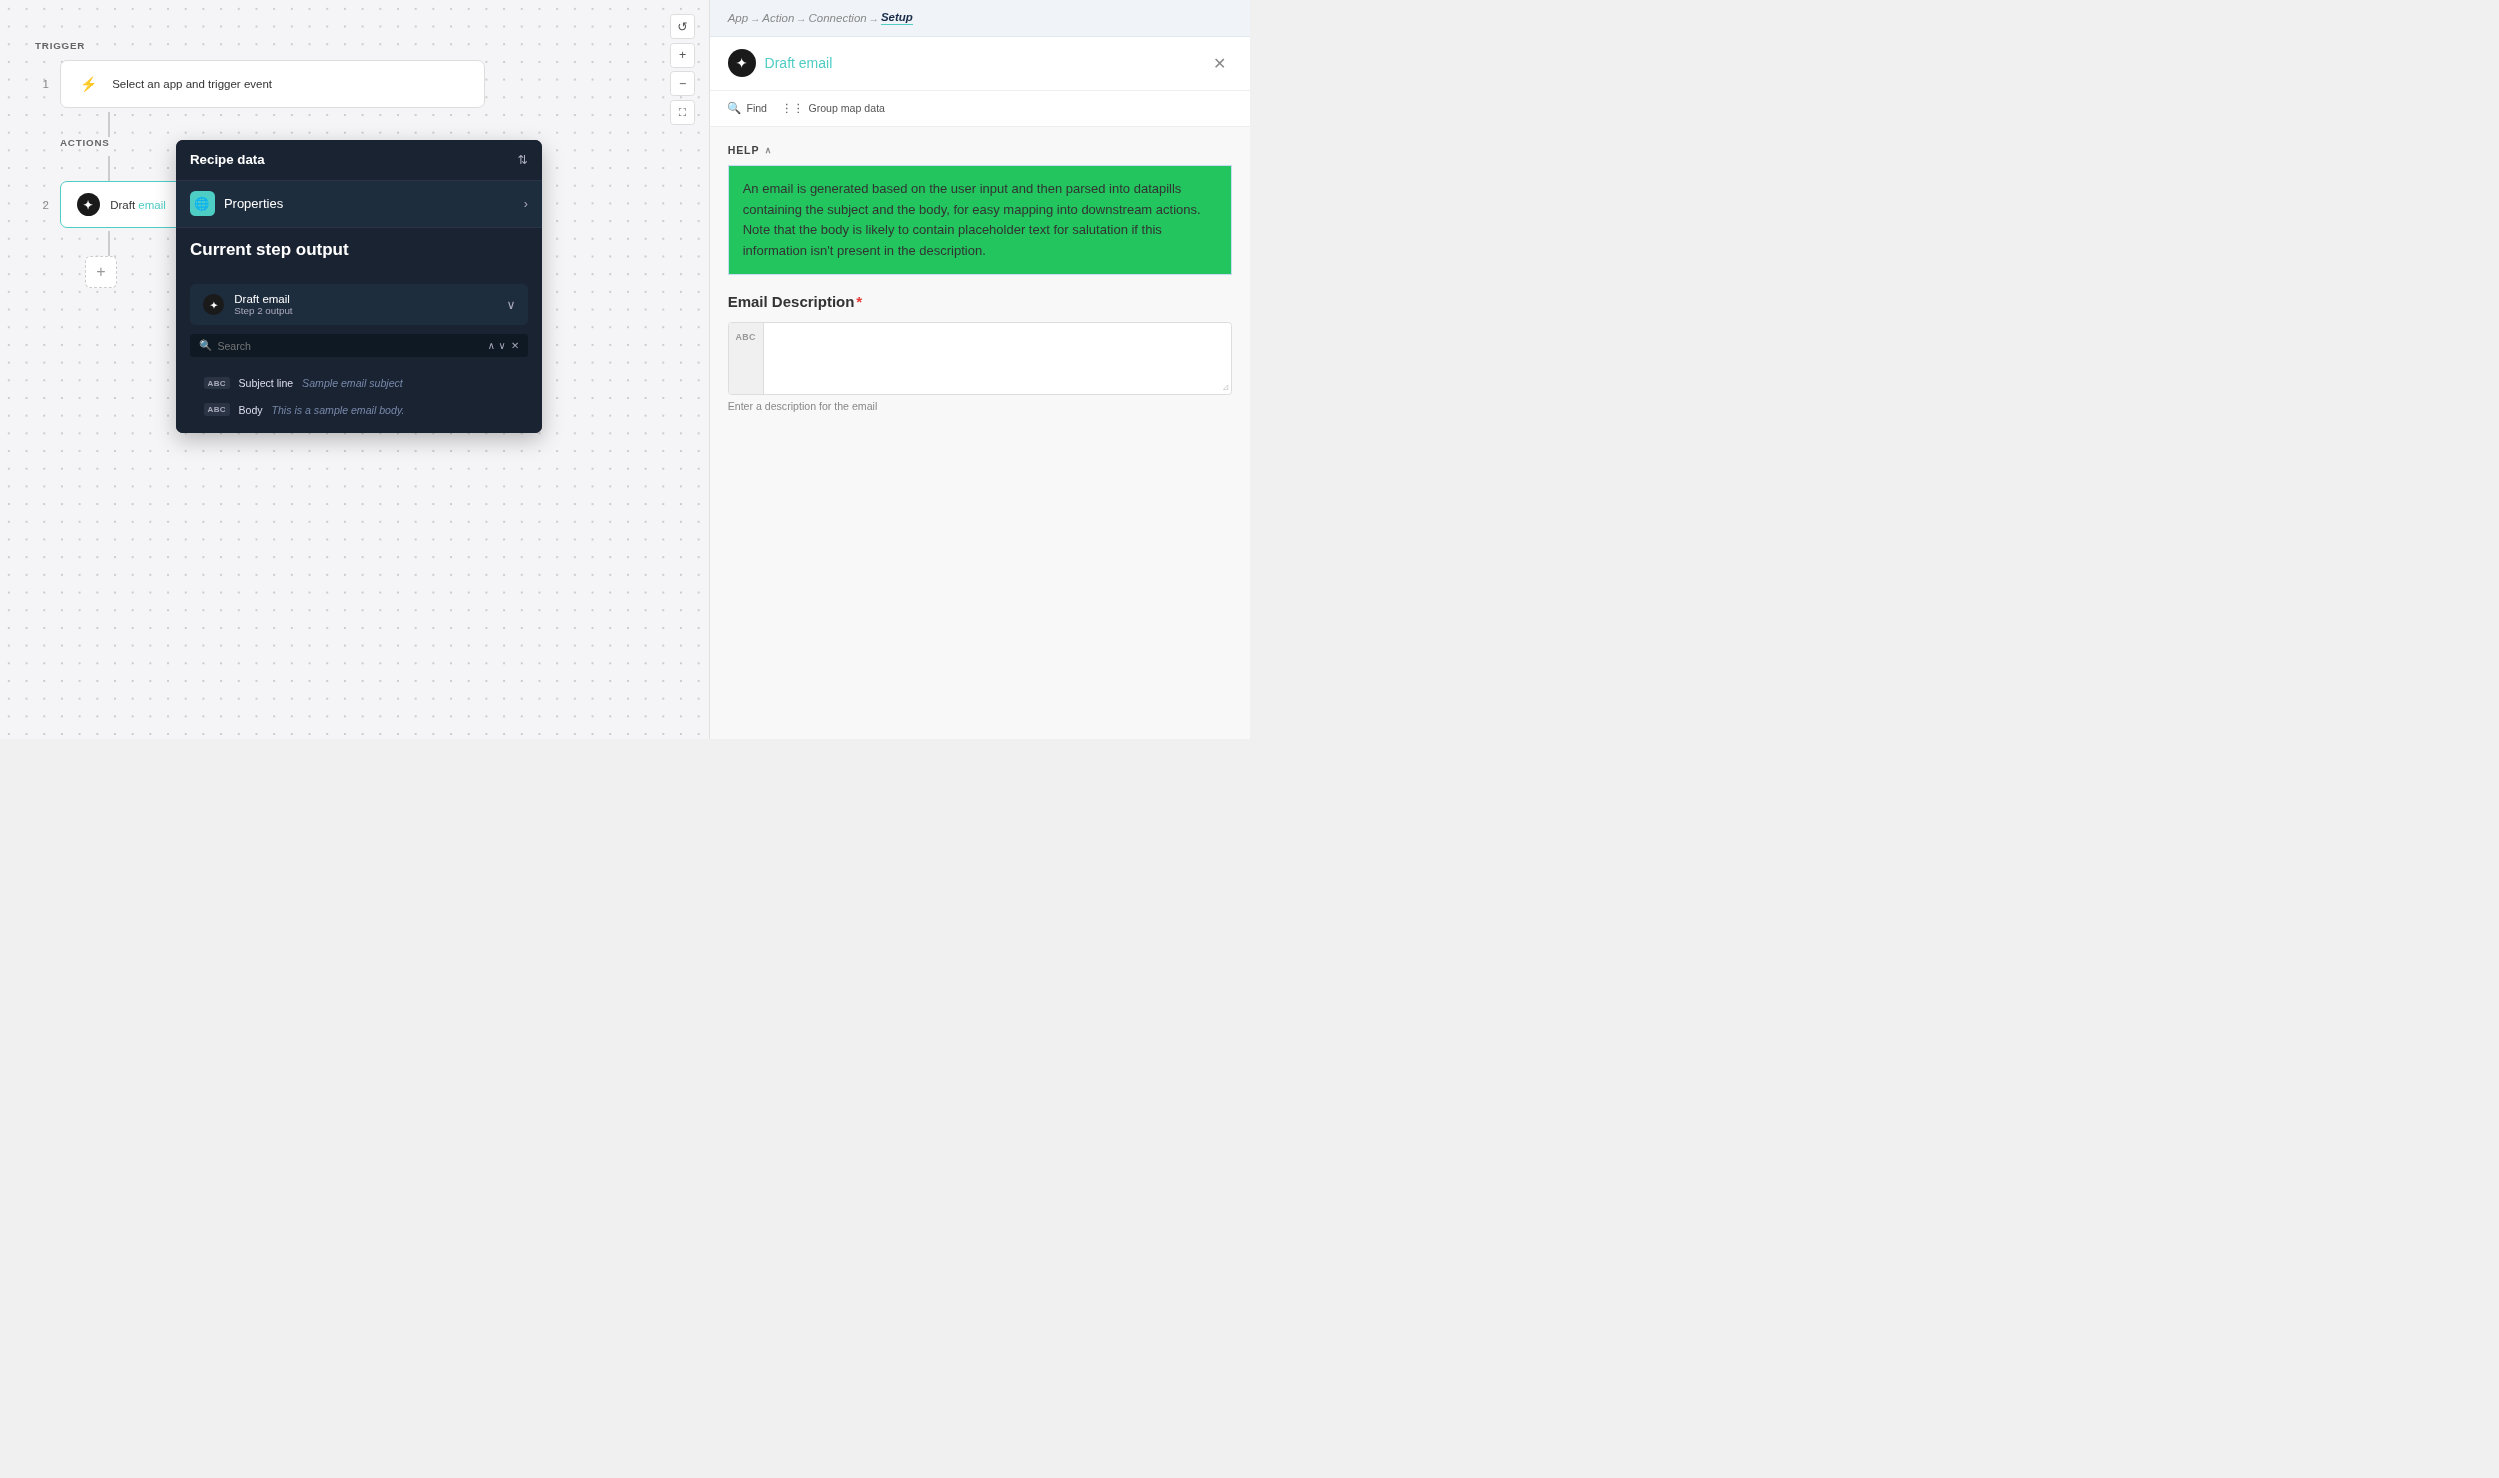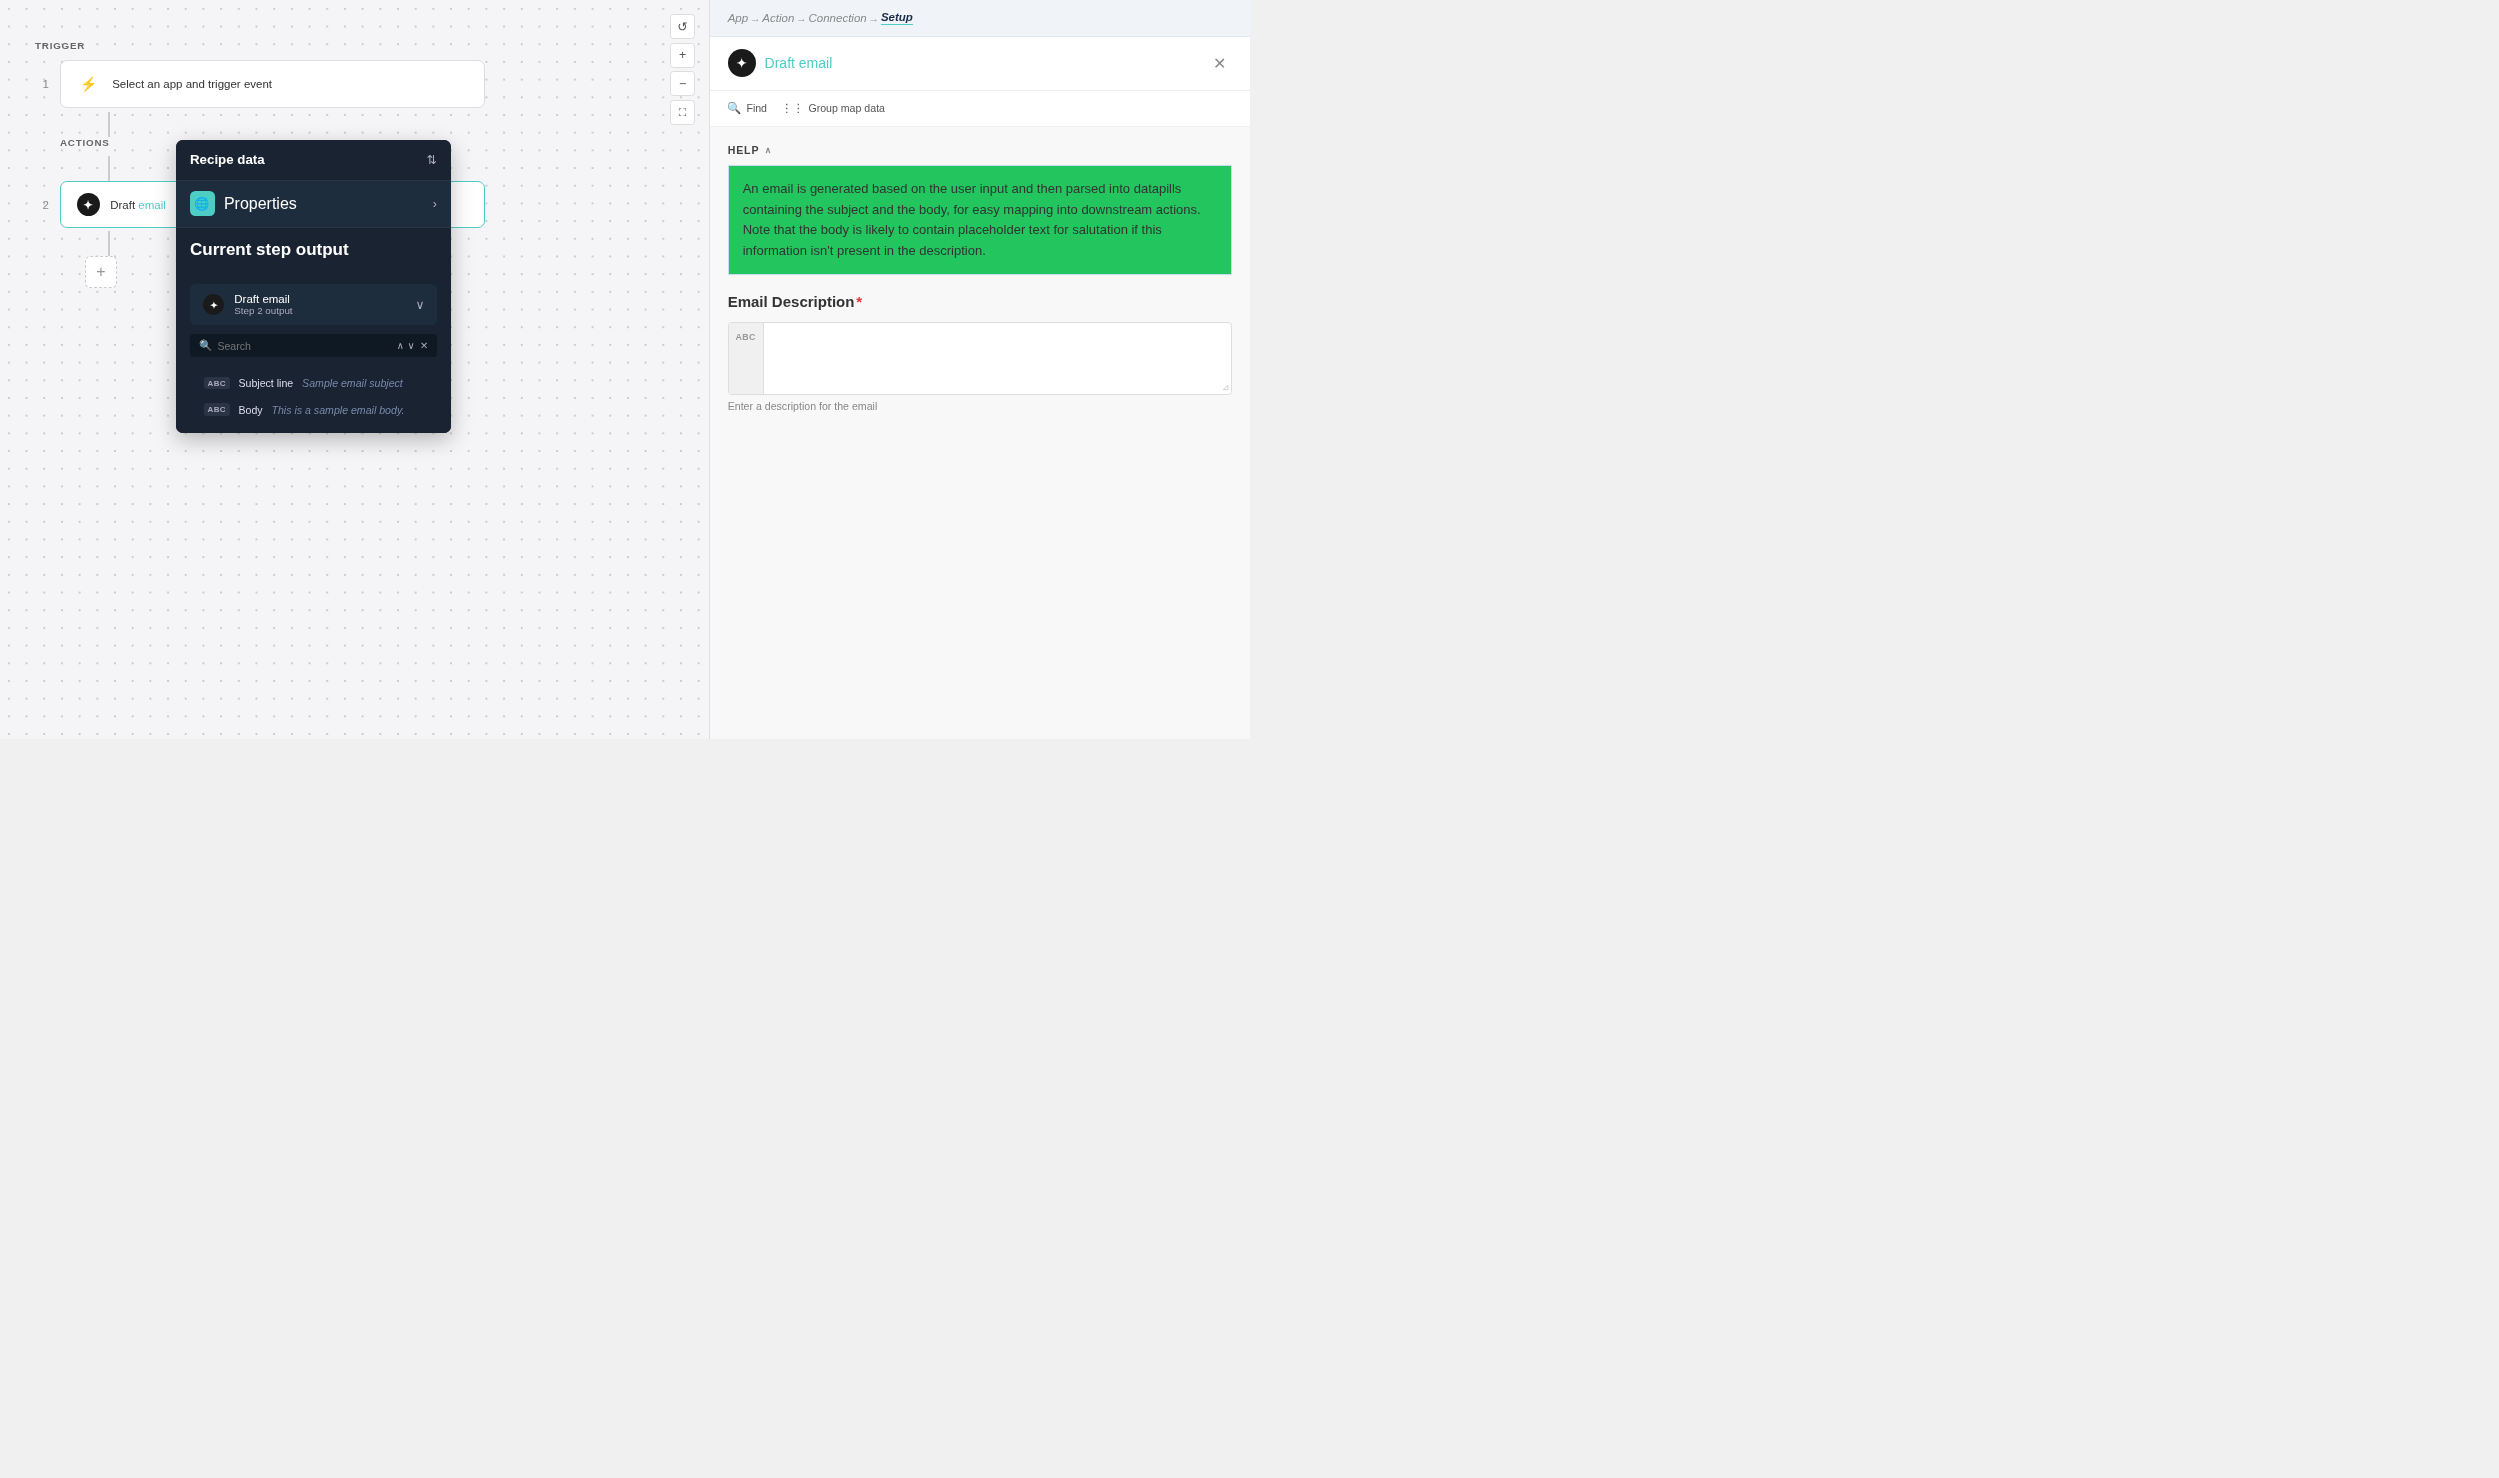--- a/index.html
+++ b/index.html
@@ -125,21 +125,21 @@
       color: #999;
       cursor: pointer;
       margin-left: 50px;
     }
 
     
     .recipe-popup {
       position: absolute;
       top: 140px;
       left: 176px;
-      width: 275px;
+      width: 366px;
       background: #1a2332;
       border-radius: 7px;
       overflow: hidden;
       box-shadow: 0 7px 21px rgba(0,0,0,0.25);
       z-index: 10;
     }
 
     .recipe-header {
       display: flex;
       justify-content: space-between;
@@ -198,21 +198,21 @@
       height: 25px;
       background: #4ecdc4;
       border-radius: 5.3px;
       display: flex;
       align-items: center;
       justify-content: center;
       font-size: 12.4px;
     }
 
     .properties-label {
-      font-size: 16px;
+      font-size: 13px;
       color: white;
       font-weight: 500;
     }
 
     .chevron-right {
       color: #aab;
       font-size: 12.4px;
     }
 
     .current-step-section {

